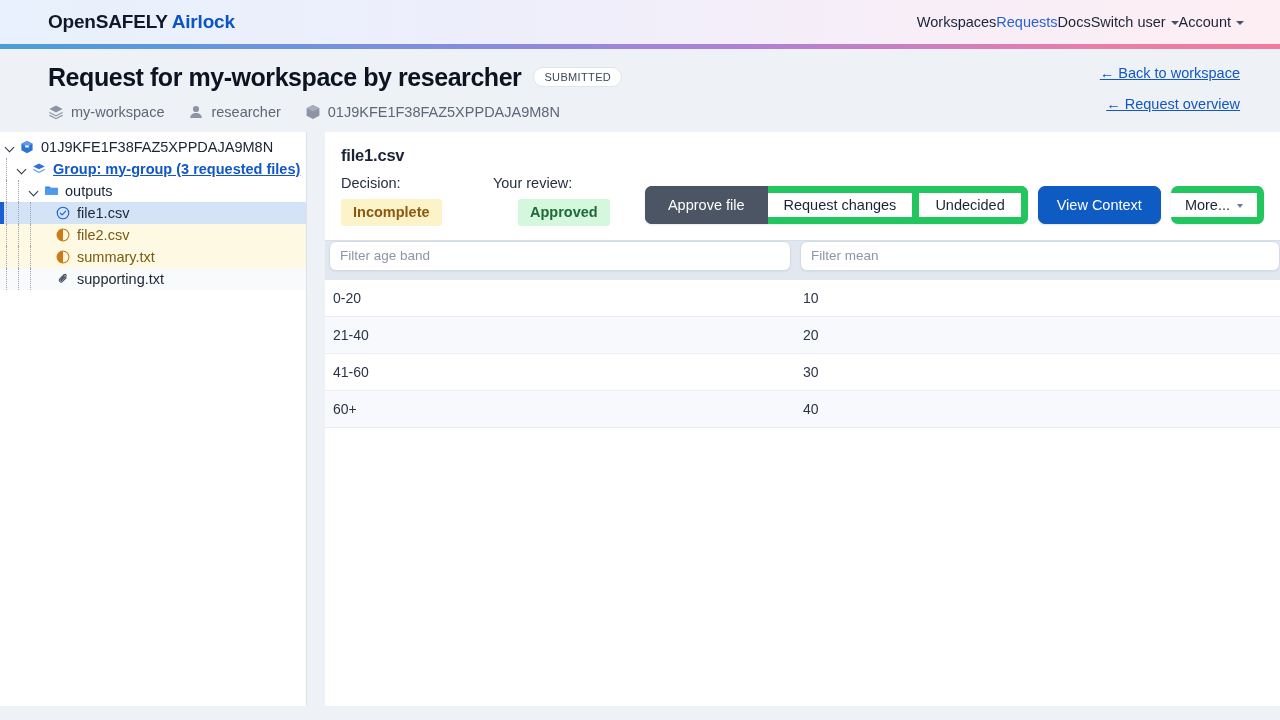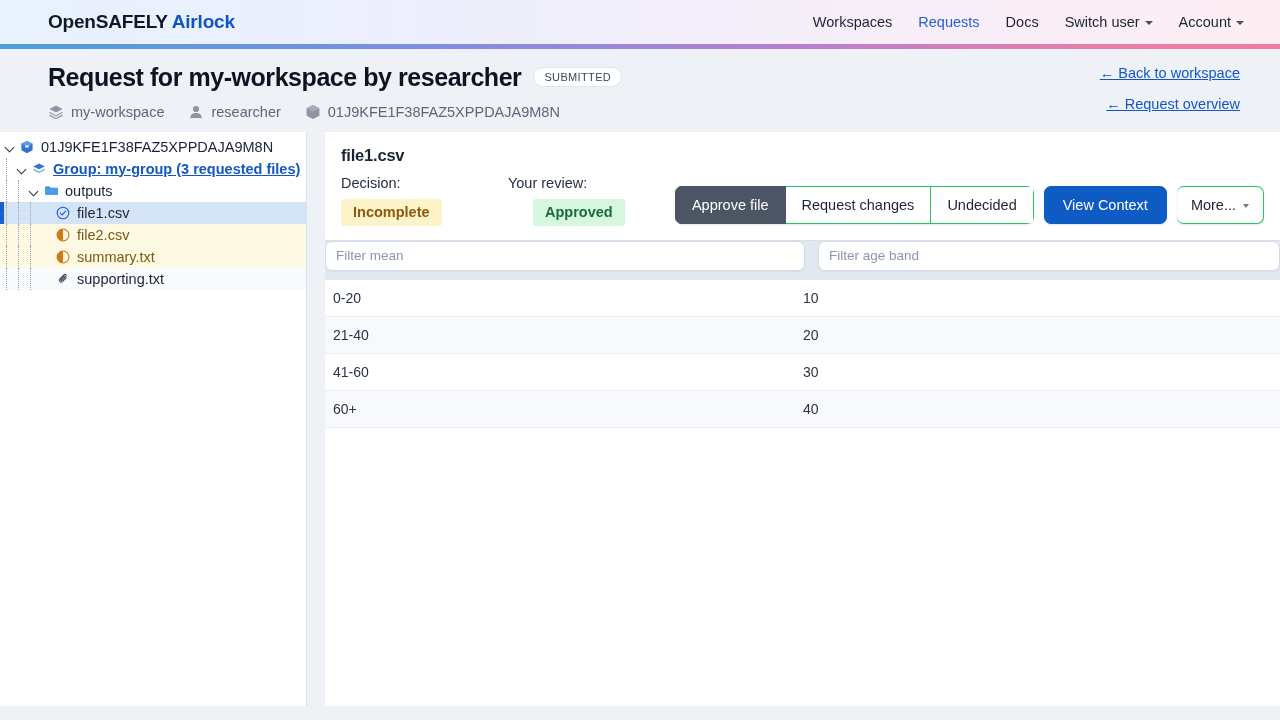--- a/index.html
+++ b/index.html
@@ -26,21 +26,20 @@
     font-weight: bold;
     letter-spacing: -0.2px;
     color: #11182a;
     white-space: nowrap;
   }
   .brand .accent { color: #0b56c4; margin-left: 4px; }
   .nav-links {
     margin-left: auto;
     display: flex;
     align-items: center;
-    gap: 26px;
   }
   .nav-link {
     font-size: 14.5px;
     color: #1b2436;
     text-decoration: none;
     white-space: nowrap;
     display: flex;
     align-items: center;
     gap: 5px;
   }
@@ -247,21 +246,21 @@
   }
   .btn {
     height: 38px;
     padding: 0 16px;
     font-size: 14.5px;
     font-family: inherit;
     display: flex;
     align-items: center;
     justify-content: center;
     white-space: nowrap;
-    border: 1px solid #22c55e;
+    border: 7px solid #22c55e;
     background: #ffffff;
     color: #1b2436;
     cursor: pointer;
   }
   .btn + .btn { border-left: none; }
   .btn.active {
     background: #4c5563;
     color: #ffffff;
     border-color: #4c5563;
   }
@@ -546,22 +545,22 @@
             <span>More...</span>
             <span class="caret"></span>
           </button>
         </div>
       </div>
     </div>
 
     <div class="table-wrap">
       <div class="thead">
         <div class="filter-row">
+          <input class="filter-input fi-a" type="text" placeholder="Filter age band" style="">
           <input class="filter-input fi-b" type="text" placeholder="Filter mean" style="">
-          <input class="filter-input fi-a" type="text" placeholder="Filter age band" style="">
         </div>
       </div>
       <div class="tbody" id="table-body">
           <div class="tr">
             <div class="td col-a">0-20</div>
             <div class="td col-b">10</div>
           </div>
           <div class="tr">
             <div class="td col-a">21-40</div>
             <div class="td col-b">20</div>

